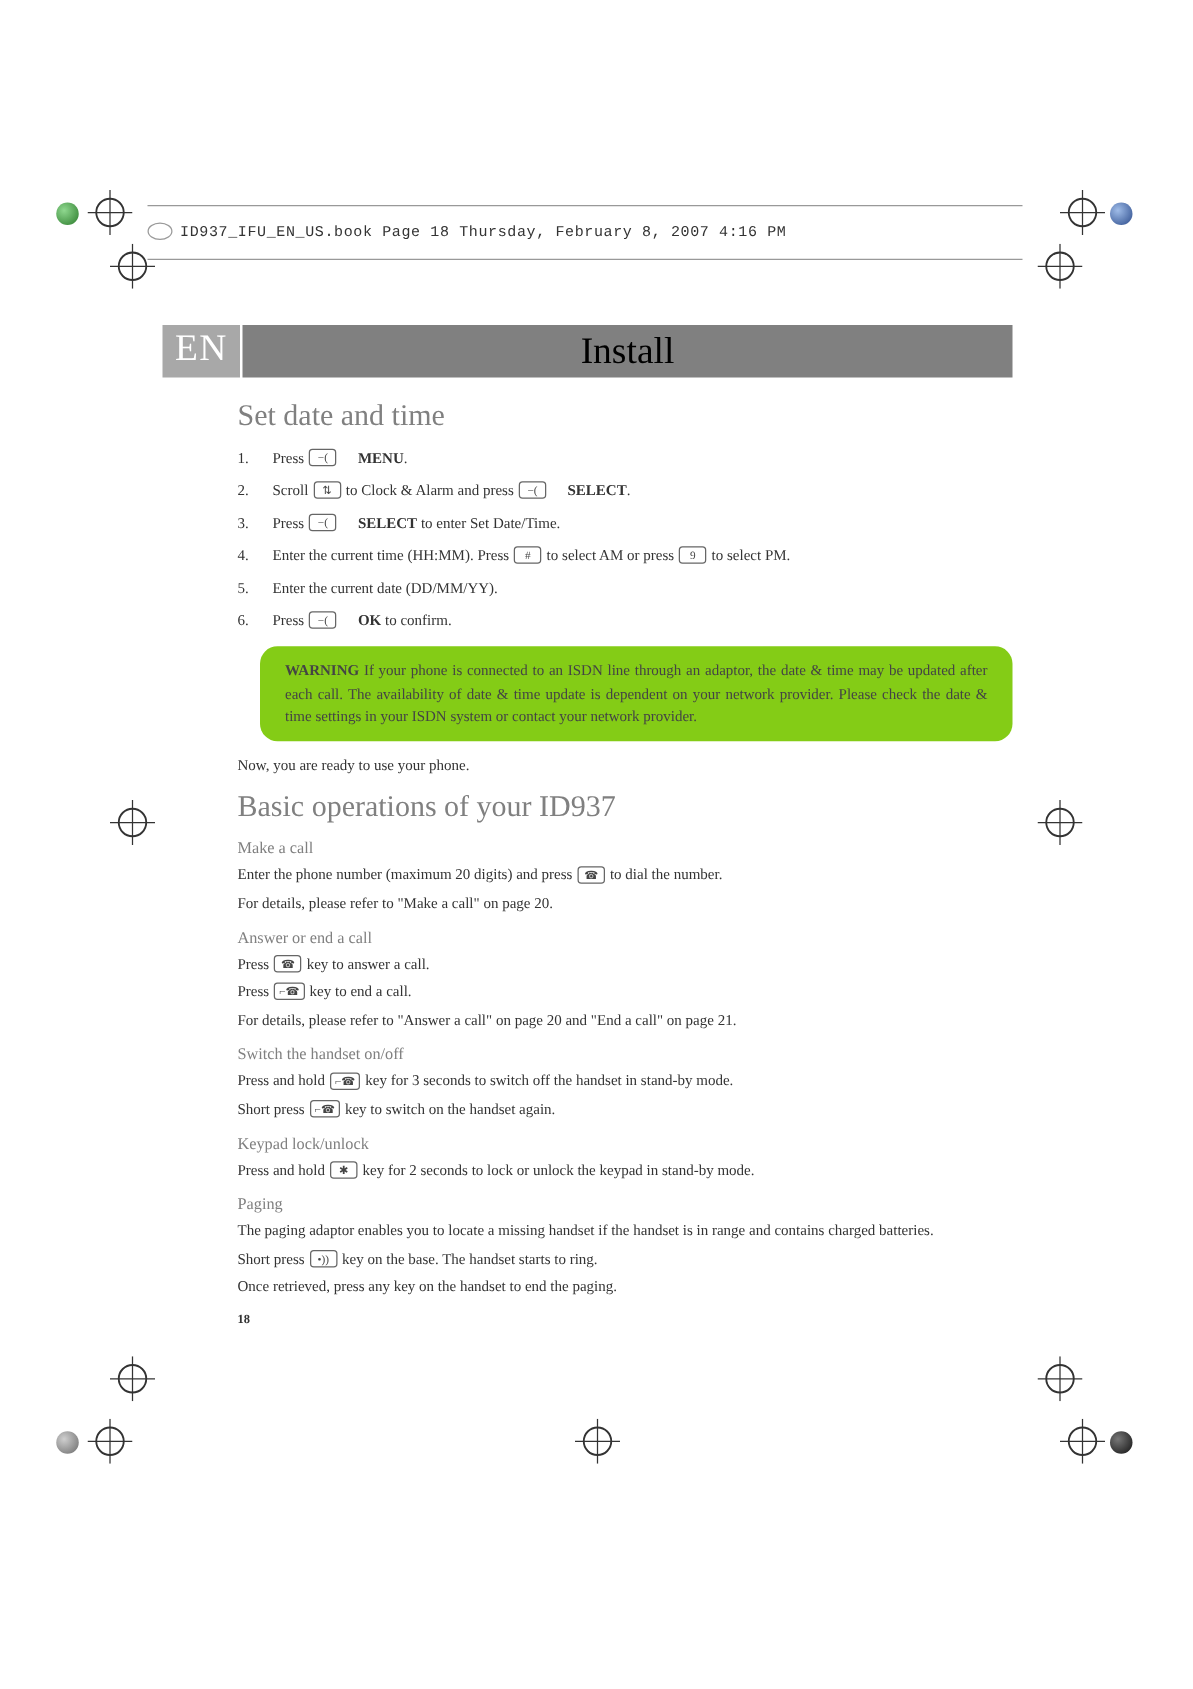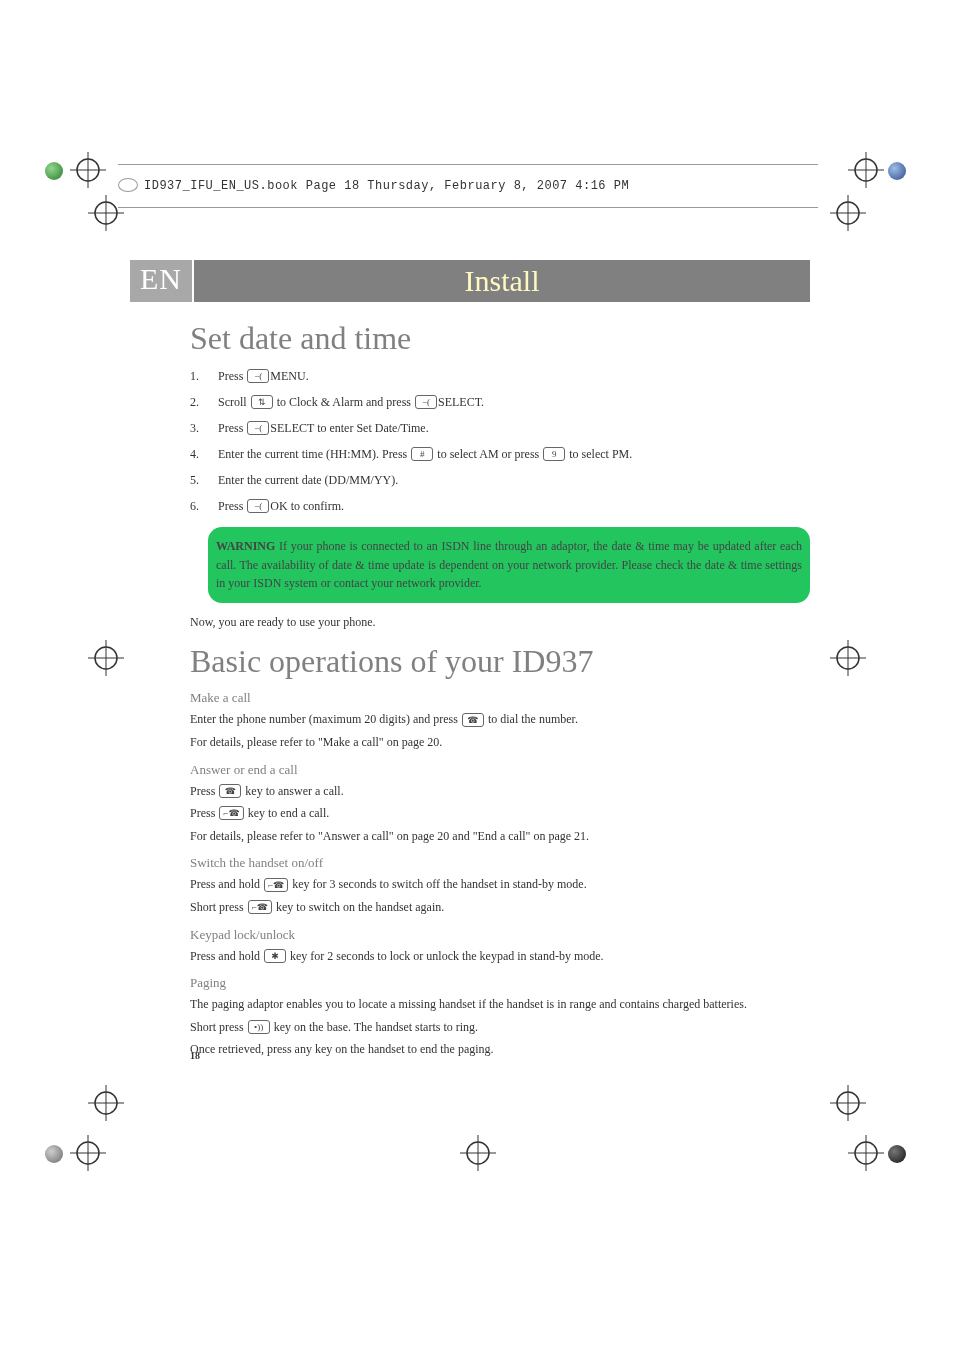--- a/index.html
+++ b/index.html
@@ -29,33 +29,33 @@
     font-size: 30px;
     font-weight: normal;
     padding: 0 10px 4px 10px;
     display: flex;
     align-items: center;
     height: 42px;
     letter-spacing: 1px;
   }
   .title-bar {
     background: #808080;
-    color: #fef9c3;
+    color: #000000;
     flex: 1;
     font-size: 30px;
     text-align: center;
     display: flex;
     align-items: center;
     justify-content: center;
     height: 42px;
     margin-left: 2px;
   }
   .section-h1 {
     color: #808080;
-    font-size: 32px;
+    font-size: 24px;
     font-weight: normal;
     margin: 12px 0 6px 0;
   }
   .section-h2 {
     color: #808080;
     font-size: 13px;
     font-weight: normal;
     margin: 10px 0 3px 0;
   }
   ol.steps {
@@ -79,23 +79,23 @@
     top: 4px;
   }
   .body-p {
     font-size: 12px;
     color: #333;
     margin: 4px 0;
     line-height: 1.55;
     text-align: justify;
   }
   .warning-box {
-    background: #22c55e;
+    background: #84cc16;
     border-radius: 14px;
-    padding: 10px 8px;
+    padding: 10px 20px;
     margin: 6px 0 10px 18px;
     font-size: 12px;
     color: #444;
     line-height: 1.55;
     text-align: justify;
   }
   .warning-box .wlabel {
     font-weight: bold;
   }
   .key-icon {
@@ -111,21 +111,21 @@
     font-size: 9px;
     text-align: center;
     line-height: 13px;
     color: #444;
     padding: 0 3px;
     margin: 0 1px;
   }
   .softkey {
     background: #fff;
   }
-  .strong { font-weight: normal; }
+  .strong { font-weight: bold; padding-left: 16px; }
   .page-num {
     position: absolute;
     left: 190px;
     top: 1050px;
     font-size: 10px;
     font-weight: bold;
   }
   
   .regmark {
     position: absolute;

